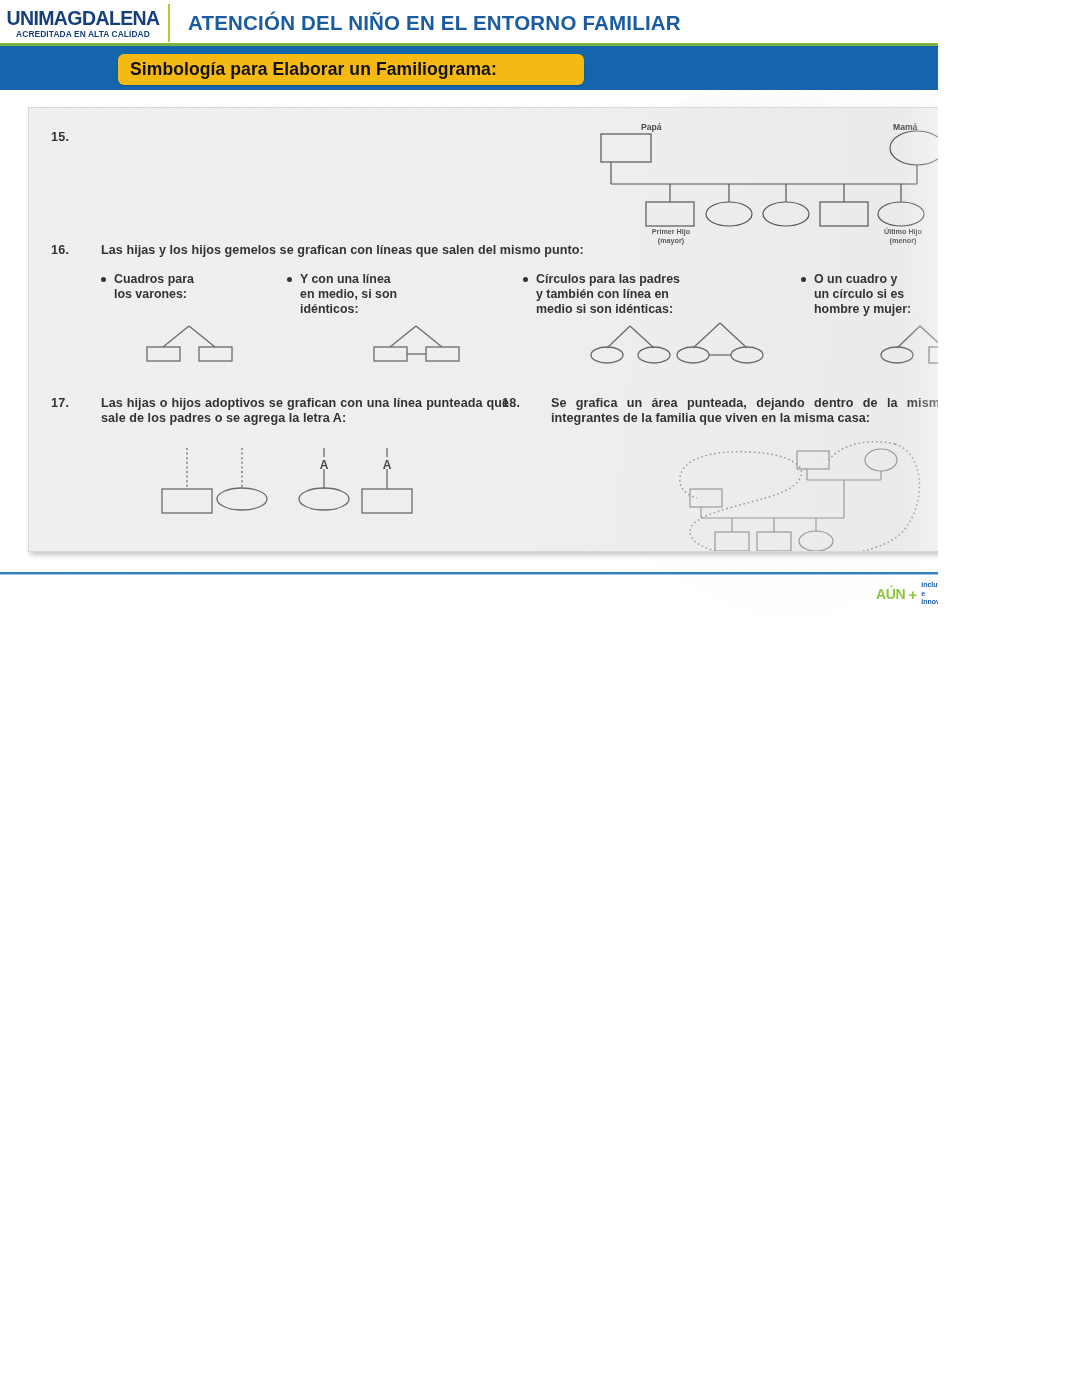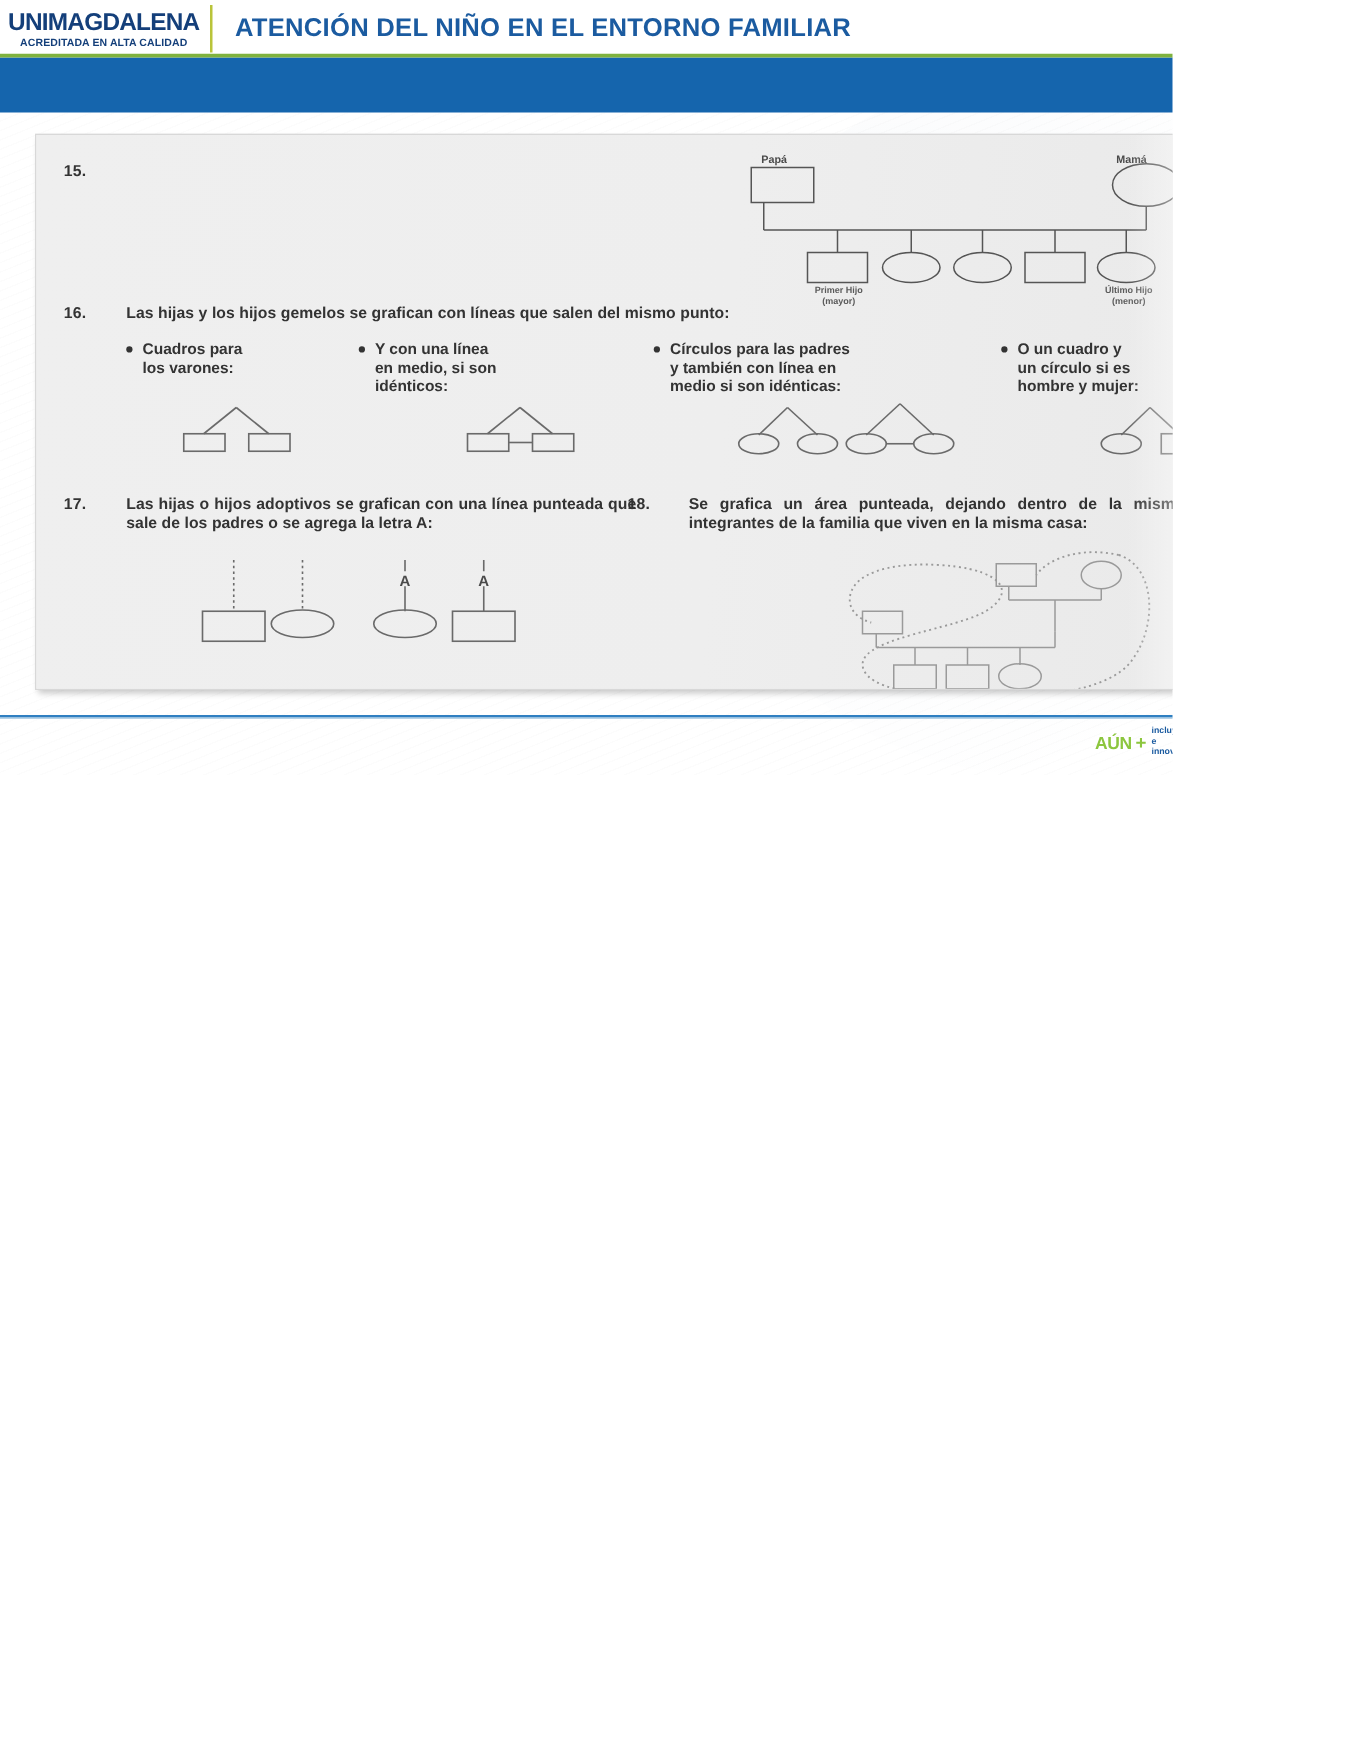--- a/index.html
+++ b/index.html
@@ -254,27 +254,30 @@
     <div class="logo-block">
       <div class="logo-main">UNIMAGDALENA</div>
       <div class="logo-sub">ACREDITADA EN ALTA CALIDAD</div>
     </div>
     <div class="logo-divider"></div>
     <div class="header-title">ATENCIÓN DEL NIÑO EN EL ENTORNO FAMILIAR</div>
   </div>
 
   <div class="blue-band"></div>
   <div class="band-accent"></div>
+  <div class="title-pill">
+    <span class="title-pill-text">Simbología para Elaborar un Familiograma:</span>
+  </div>
 
   <div class="content-card">
     <div class="card-inner"></div>
 
     <div class="num" style="left:22px; top:22px;">15.</div>
 
-    <div class="cap-big" style="left:580px; top:14px;">Papá</div>
+    <div class="cap-big" style="left:612px; top:14px;">Papá</div>
     <div class="cap-big" style="left:864px; top:14px;">Mamá</div>
 
     <svg class="svg-layer" width="994" height="445">
       <g stroke="#555555" stroke-width="1.2" fill="none">
 
         <rect x="572" y="26" width="50" height="28"></rect>
 
         <ellipse cx="888" cy="40" rx="27" ry="17"></ellipse>
 
         <line x1="582" y1="54" x2="582" y2="76"></line>

